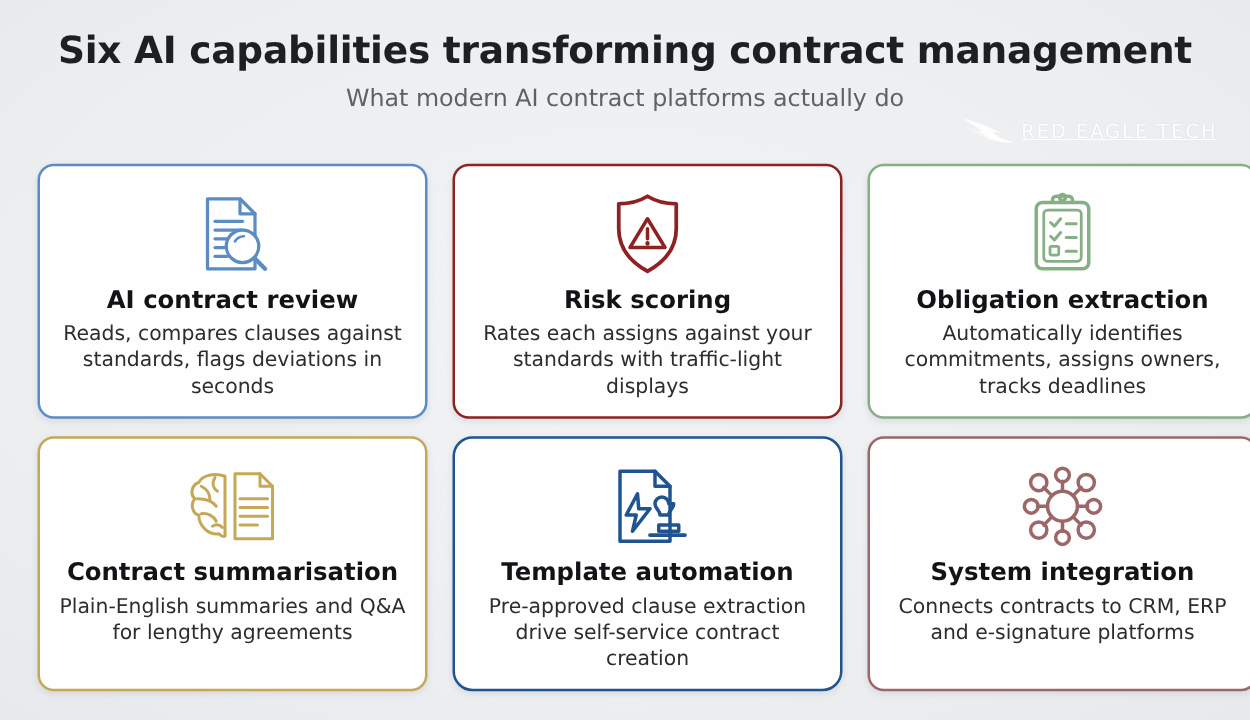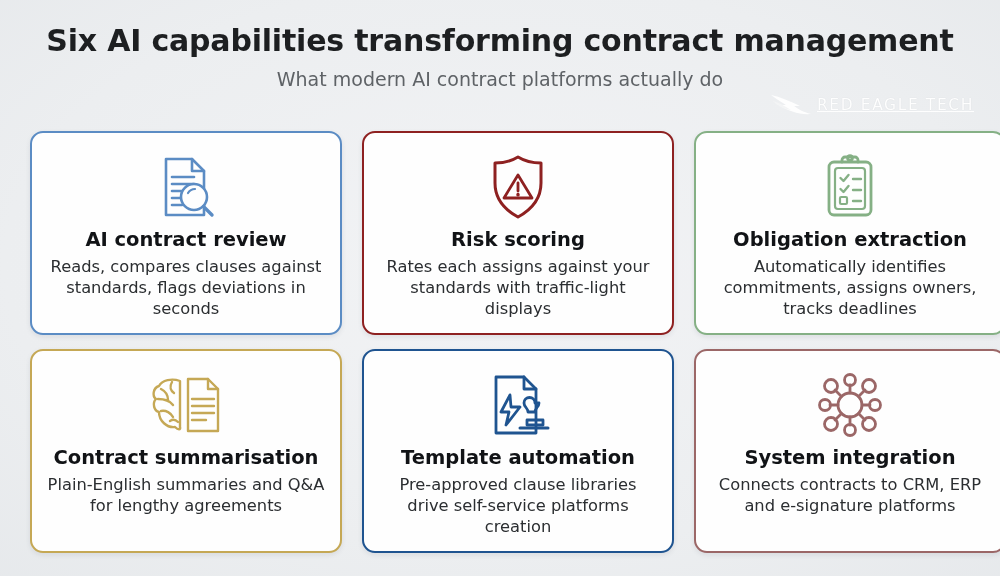--- a/index.html
+++ b/index.html
@@ -131,21 +131,21 @@
     line-height: 1.28;
     margin: 0;
     padding: 0 2px;
   }
 
   
   .accent-blue     { border-color: #5b8cc4; }
   .accent-darkred  { border-color: #8e2121; }
   .accent-green    { border-color: #85b085; }
   .accent-gold     { border-color: #c5a855; }
-  .accent-navyblue { border-color: #1f5490; }
+  .accent-navyblue { border-color: #1f5490; border-radius: 16px; }
   .accent-mauve    { border-color: #9b6767; }
 </style>
 </head>
 <body>
 
 <div id="canvas">
 
   <div id="header">
     <div id="page-title">Six AI capabilities transforming contract management</div>
     <div id="page-subtitle">What modern AI contract platforms actually do</div>
@@ -248,21 +248,21 @@
             <path d="M14 8 h28 l12 12 v44 h-40 Z"></path>
             <path d="M42 8 v12 h12"></path>
             <path d="M28 26 L19 43 h8 l-3 13 L38 38 h-9 Z"></path>
             <path d="M49 31 a5.5 5.5 0 0 0 -11 0 c0 4, 4 5, 4 9 h7 c0 -4, 4 -5, 4 -9 Z" transform="translate(4,3)"></path>
             <path d="M41 48 h16 v5 h-16 Z" transform="translate(4,3)"></path>
             <path d="M38 59 h28" stroke-width="3"></path>
           </g>
         </svg>
       </div>
       <div class="card-title">Template automation</div>
-      <div class="card-body">Pre-approved clause libraries drive self-service platforms creation</div>
+      <div class="card-body">Pre-approved clause extraction drive self-service contract creation</div>
     </div>
 
     <div class="card accent-mauve">
       <div class="card-icon">
         <svg width="72" height="72" viewBox="0 0 72 72" aria-hidden="true">
           <g fill="none" stroke="#9b6767" stroke-width="2.8" stroke-linecap="round">
             <path d="M36 24 v-8"></path>
             <path d="M36 48 v8"></path>
             <path d="M24 36 h-8"></path>
             <path d="M48 36 h8"></path>

